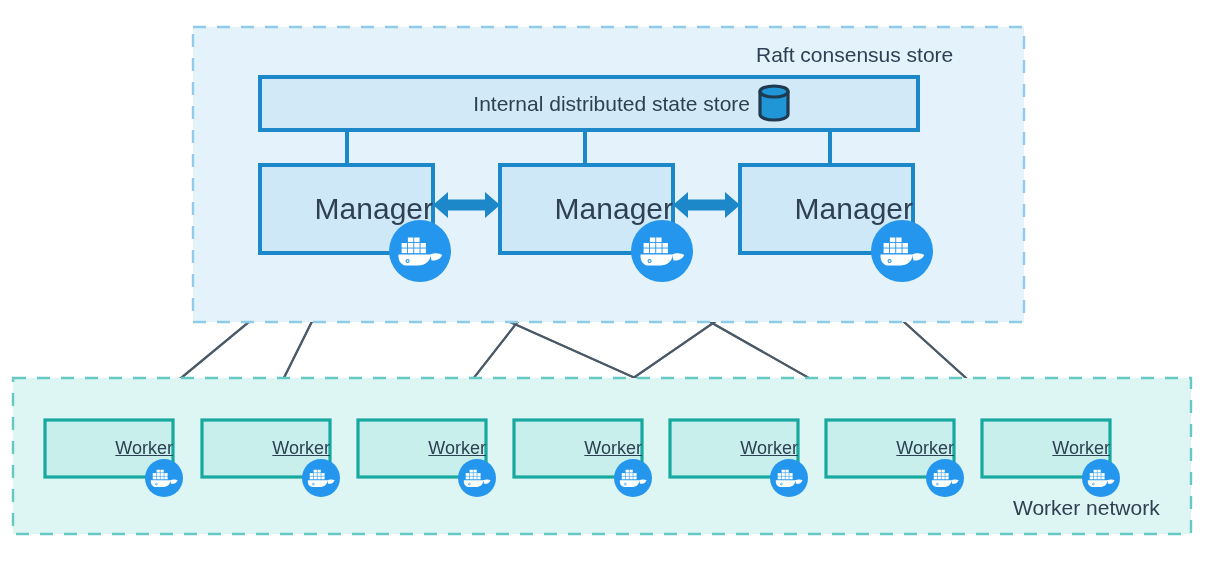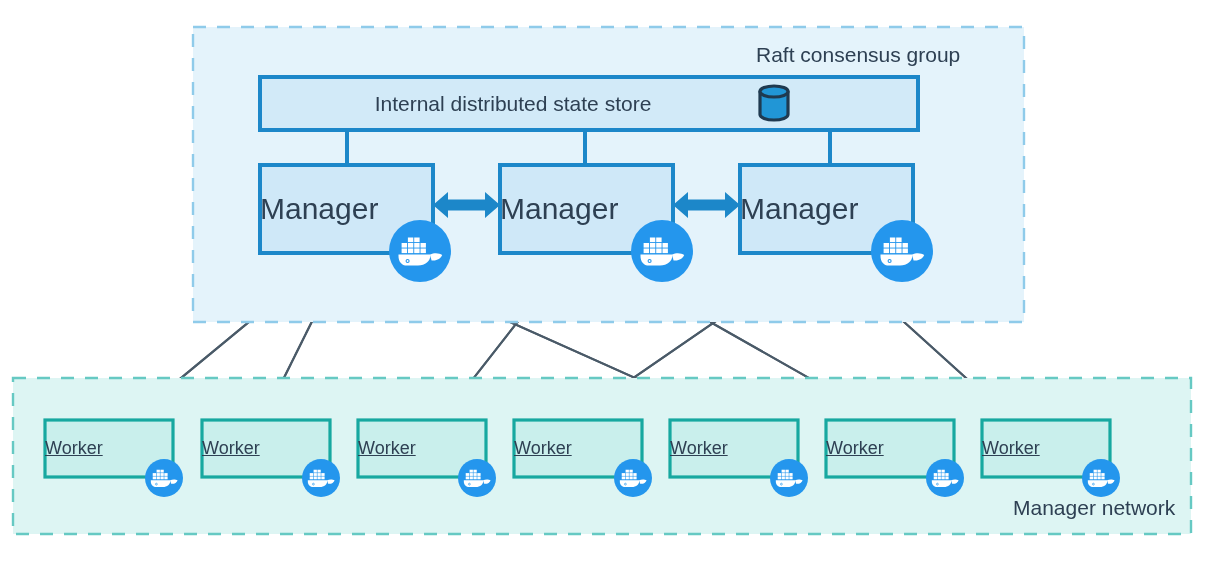--- a/index.html
+++ b/index.html
@@ -34,21 +34,21 @@
     font-size: 21px;
     font-family: "Liberation Sans", sans-serif;
     white-space: nowrap;
   }
   .box-label {
     position: absolute;
     z-index: 4;
     color: #2E4053;
     font-family: "Liberation Sans", sans-serif;
     white-space: nowrap;
-    text-align: left;
+    text-align: right;
   }
   .manager-label { font-size: 30px; }
   .store-label   { font-size: 21px; }
   .worker-label  { font-size: 18px; text-decoration: underline; }
 </style>
 </head>
 <body>
 
 <div id="canvas">
 
@@ -307,23 +307,23 @@
             <rect x="25.2" y="17.5" width="5.4" height="4.6" fill="#FFFFFF"></rect>
             <path d="M 9.5 34.6 L 41.5 34.6 C 41.5 41.5 36.2 45.6 29.0 45.6 L 18.0 45.6 C 12.4 45.6 9.5 41.2 9.5 36.2 Z" fill="#FFFFFF"></path>
             <path d="M 41.0 34.8 C 45.6 32.4 50.5 33.4 53.2 35.0 C 51.6 38.6 47.6 41.2 42.6 40.4 Z" fill="#FFFFFF"></path>
             <circle cx="18.6" cy="41" r="1.5" fill="none" stroke="#2496ED" stroke-width="1.1"></circle>
           </g>
         </g>
       </g>
   </svg>
 
   <div id="labels-group">
-      <div class="group-label" style="left: 756px; top: 43px;">Raft consensus group</div>
-      <div class="group-label" style="left: 1013px; top: 496px;">Manager network</div>
-      <div class="box-label store-label" style="left: 268px; top: 77px; width: 490px; height: 53px; line-height: 53px; text-align: center;">Internal distributed state store</div>
+      <div class="group-label" style="left: 756px; top: 43px;">Raft consensus store</div>
+      <div class="group-label" style="left: 1013px; top: 496px;">Worker network</div>
+      <div class="box-label store-label" style="left: 260px; top: 77px; width: 490px; height: 53px; line-height: 53px; text-align: right;">Internal distributed state store</div>
       <div class="box-label manager-label" style="left: 260px; top: 165px; width: 173px; height: 88px; line-height: 88px;">Manager</div>
       <div class="box-label manager-label" style="left: 500px; top: 165px; width: 173px; height: 88px; line-height: 88px;">Manager</div>
       <div class="box-label manager-label" style="left: 740px; top: 165px; width: 173px; height: 88px; line-height: 88px;">Manager</div>
       <div class="box-label worker-label" style="left: 45px; top: 420px; width: 128px; height: 57px; line-height: 57px;">Worker</div>
       <div class="box-label worker-label" style="left: 202px; top: 420px; width: 128px; height: 57px; line-height: 57px;">Worker</div>
       <div class="box-label worker-label" style="left: 358px; top: 420px; width: 128px; height: 57px; line-height: 57px;">Worker</div>
       <div class="box-label worker-label" style="left: 514px; top: 420px; width: 128px; height: 57px; line-height: 57px;">Worker</div>
       <div class="box-label worker-label" style="left: 670px; top: 420px; width: 128px; height: 57px; line-height: 57px;">Worker</div>
       <div class="box-label worker-label" style="left: 826px; top: 420px; width: 128px; height: 57px; line-height: 57px;">Worker</div>
       <div class="box-label worker-label" style="left: 982px; top: 420px; width: 128px; height: 57px; line-height: 57px;">Worker</div>

